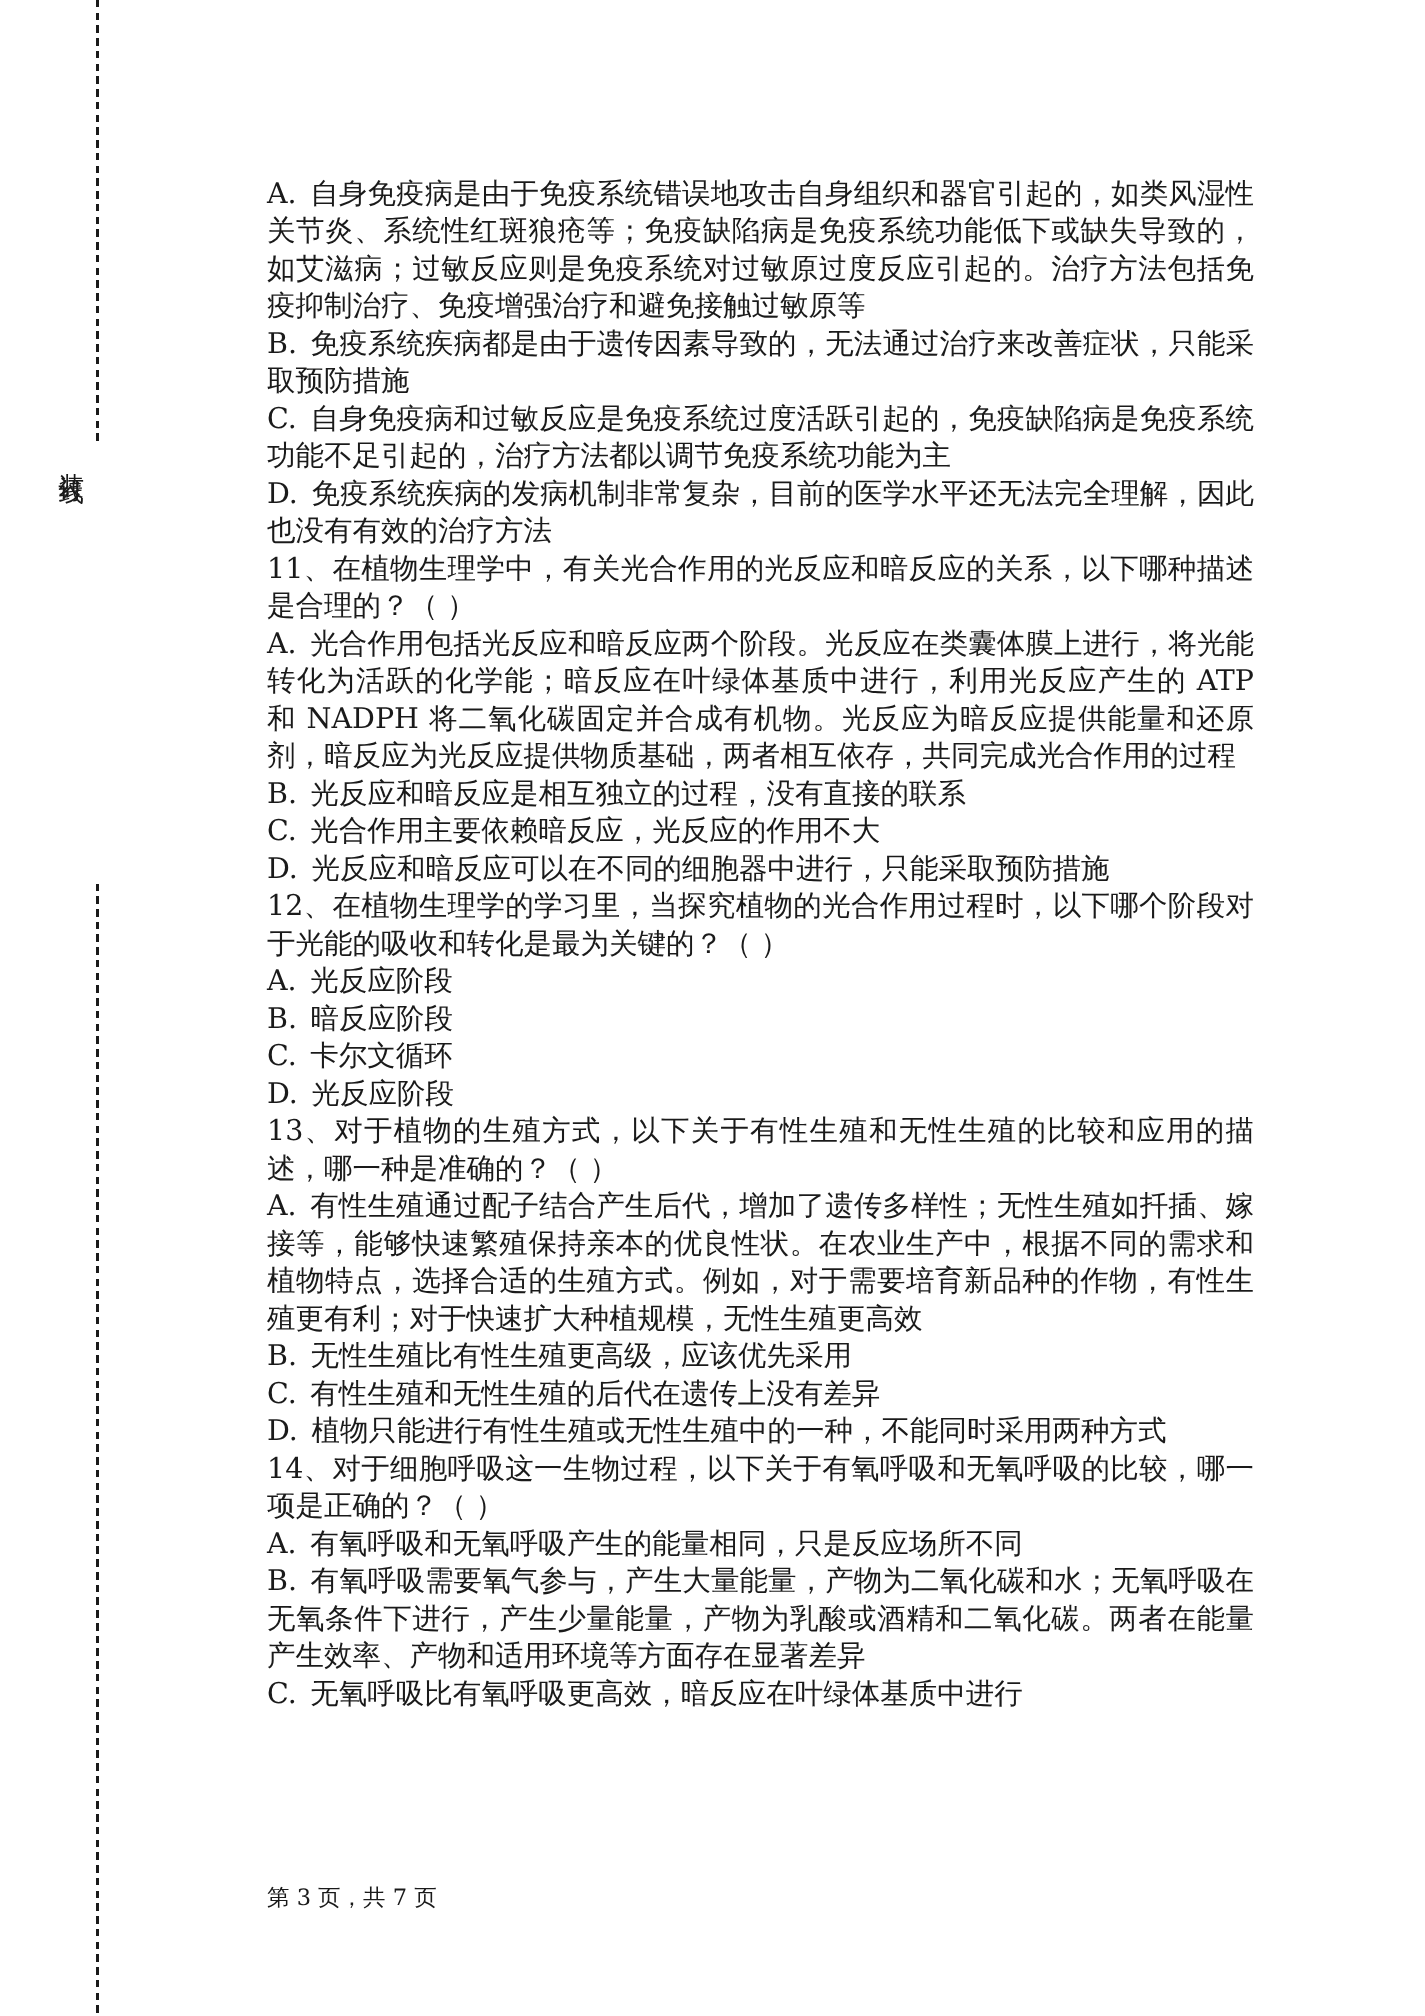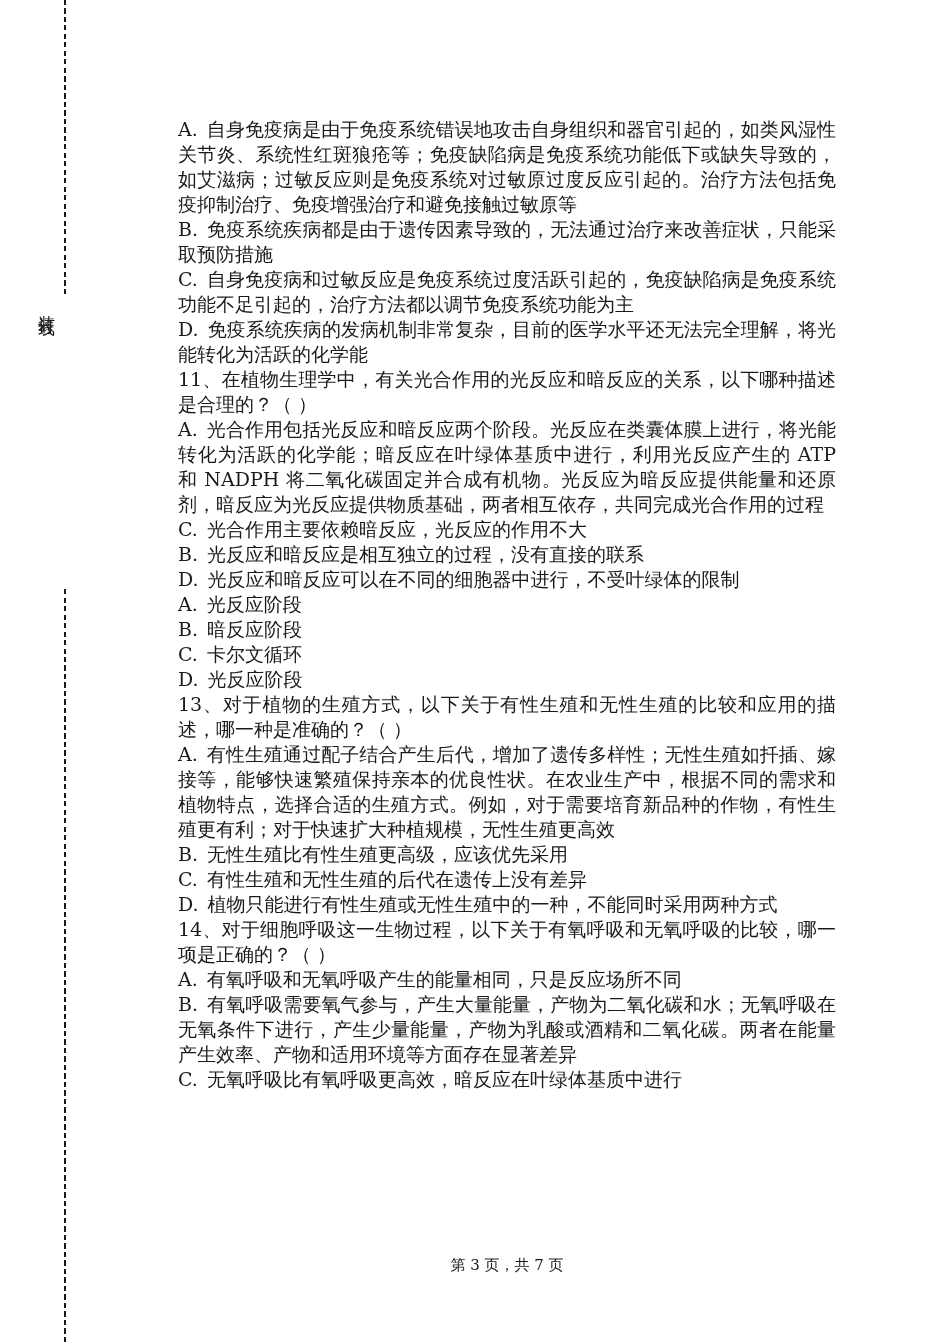--- a/index.html
+++ b/index.html
@@ -49,53 +49,54 @@
   }
   .question { margin: 0; }
   .question + .question { }
   .stem, .opt { margin: 0; padding: 0; }
   .opt-label { margin-right: 9px; }
   .footer {
     position: absolute;
     left: 178px;
     width: 658px;
     top: 1256px;
-    text-align: center;
+    text-align: left;
     font-size: 15px;
     line-height: 18px;
     color: #1a1a1a;
   }
 </style>
 </head>
 <body>
 
 <div class="page">
 
   <div class="binding-line seg-top"></div>
   <div class="binding-label">装订线</div>
   <div class="binding-line seg-bottom"></div>
 
   <main class="content">
 
     <section class="question">
       <p class="opt"><span class="opt-label">A.</span><span>自身免疫病是由于免疫系统错误地攻击自身组织和器官引起的，如类风湿性关节炎、系统性红斑狼疮等；免疫缺陷病是免疫系统功能低下或缺失导致的，如艾滋病；过敏反应则是免疫系统对过敏原过度反应引起的。治疗方法包括免疫抑制治疗、免疫增强治疗和避免接触过敏原等</span></p>
       <p class="opt"><span class="opt-label">B.</span><span>免疫系统疾病都是由于遗传因素导致的，无法通过治疗来改善症状，只能采取预防措施</span></p>
       <p class="opt"><span class="opt-label">C.</span><span>自身免疫病和过敏反应是免疫系统过度活跃引起的，免疫缺陷病是免疫系统功能不足引起的，治疗方法都以调节免疫系统功能为主</span></p>
-      <p class="opt"><span class="opt-label">D.</span><span>免疫系统疾病的发病机制非常复杂，目前的医学水平还无法完全理解，将光能转化为活跃的化学能</span></p>
+      <p class="opt"><span class="opt-label">D.</span><span>免疫系统疾病的发病机制非常复杂，目前的医学水平还无法完全理解，因此也没有有效的治疗方法</span></p>
     </section>
 
     <section class="question">
       <p class="stem">11、在植物生理学中，有关光合作用的光反应和暗反应的关系，以下哪种描述是合理的？（ ）</p>
       <p class="opt"><span class="opt-label">A.</span><span>光合作用包括光反应和暗反应两个阶段。光反应在类囊体膜上进行，将光能转化为活跃的化学能；暗反应在叶绿体基质中进行，利用光反应产生的 ATP 和 NADPH 将二氧化碳固定并合成有机物。光反应为暗反应提供能量和还原剂，暗反应为光反应提供物质基础，两者相互依存，共同完成光合作用的过程</span></p>
+      <p class="opt"><span class="opt-label">B.</span><span>光反应和暗反应是相互独立的过程，没有直接的联系</span></p>
       <p class="opt"><span class="opt-label">C.</span><span>光合作用主要依赖暗反应，光反应的作用不大</span></p>
-      <p class="opt"><span class="opt-label">B.</span><span>光反应和暗反应是相互独立的过程，没有直接的联系</span></p>
-      <p class="opt"><span class="opt-label">D.</span><span>光反应和暗反应可以在不同的细胞器中进行，不受叶绿体的限制</span></p>
+      <p class="opt"><span class="opt-label">D.</span><span>光反应和暗反应可以在不同的细胞器中进行，只能采取预防措施</span></p>
     </section>
 
     <section class="question">
+      <p class="stem">12、在植物生理学的学习里，当探究植物的光合作用过程时，以下哪个阶段对于光能的吸收和转化是最为关键的？（ ）</p>
       <p class="opt"><span class="opt-label">A.</span><span>光反应阶段</span></p>
       <p class="opt"><span class="opt-label">B.</span><span>暗反应阶段</span></p>
       <p class="opt"><span class="opt-label">C.</span><span>卡尔文循环</span></p>
       <p class="opt"><span class="opt-label">D.</span><span>光反应阶段</span></p>
     </section>
 
     <section class="question">
       <p class="stem">13、对于植物的生殖方式，以下关于有性生殖和无性生殖的比较和应用的描述，哪一种是准确的？（ ）</p>
       <p class="opt"><span class="opt-label">A.</span><span>有性生殖通过配子结合产生后代，增加了遗传多样性；无性生殖如扦插、嫁接等，能够快速繁殖保持亲本的优良性状。在农业生产中，根据不同的需求和植物特点，选择合适的生殖方式。例如，对于需要培育新品种的作物，有性生殖更有利；对于快速扩大种植规模，无性生殖更高效</span></p>
       <p class="opt"><span class="opt-label">B.</span><span>无性生殖比有性生殖更高级，应该优先采用</span></p>

